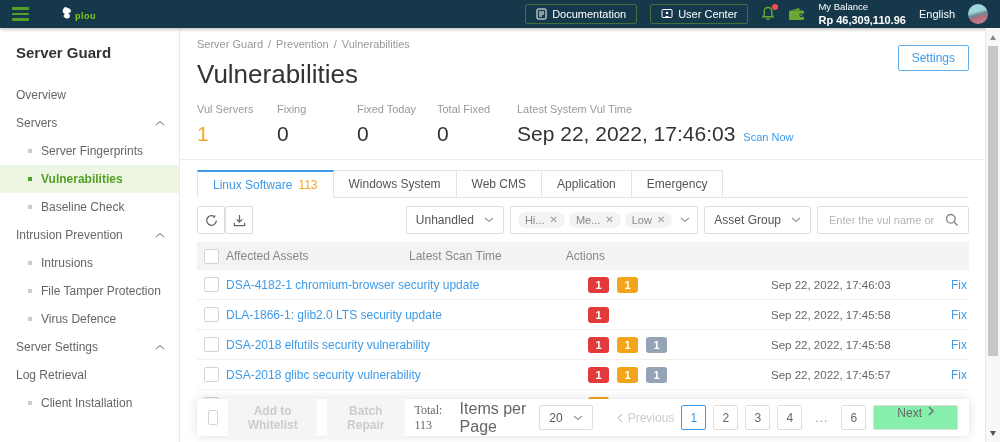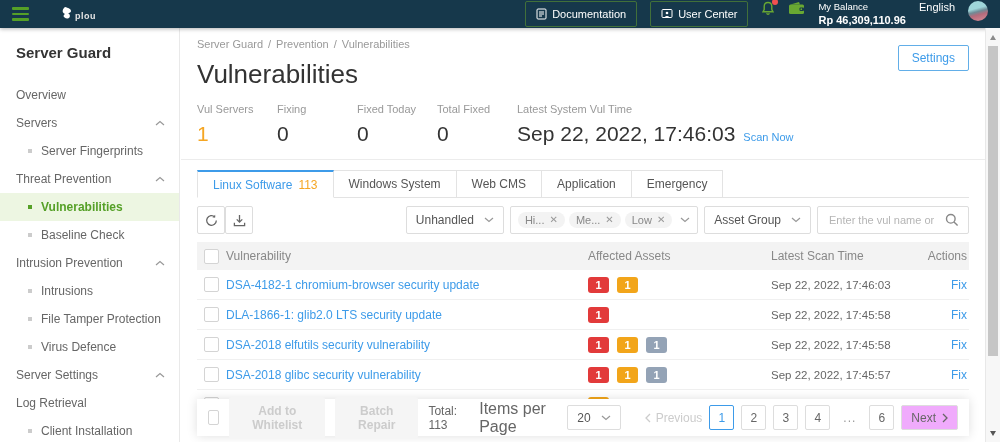--- a/index.html
+++ b/index.html
@@ -4,23 +4,23 @@
 <style>
   html,body{margin:0;padding:0;background:#fff;}
   .app{position:relative;width:1000px;height:442px;overflow:hidden;
        font-family:"Liberation Sans","DejaVu Sans",sans-serif;background:#fff;}
 
   
   .tb{position:relative;z-index:6;height:28px;background:#16384b;display:flex;align-items:center;
       padding:0 12px;gap:10px;box-shadow:0 1px 4px rgba(0,0,0,.3);}
   .burger{width:17px;display:flex;flex-direction:column;gap:3px;cursor:pointer;}
   .burger i{height:2.5px;background:#55a027;border-radius:1px;}
-  .brand{margin-left:20px;display:flex;align-items:center;gap:3px;color:#e5e5e5;}
+  .brand{margin-left:20px;display:flex;align-items:center;gap:3px;color:#84cc16;}
   .brand-txt{font-size:9px;font-weight:700;letter-spacing:.5px;line-height:1;margin-top:5px;}
-  .tb-right{margin-left:auto;display:flex;gap:13px;}
+  .tb-right{margin-left:auto;display:flex;align-items:center;gap:13px;}
   .tb-btn{display:flex;align-items:center;gap:5px;border:1px solid #41703a;color:#fff;
           font-size:11px;padding:3px 10px;border-radius:2px;cursor:pointer;}
   .bell-wrap{position:relative;display:flex;}
   .dot{position:absolute;top:-2px;right:-3px;width:6px;height:6px;border-radius:50%;background:#f05050;}
   .bal{color:#fff;font-size:9.5px;line-height:1.3;}
   .bal b{font-size:11px;display:block;}
   .lang{color:#fff;font-size:11px;}
   .avatar{width:20px;height:20px;border-radius:50%;
           background:linear-gradient(165deg,#9fd6da 38%,#6f8b96 52%,#b56b7c 66%,#d88d97 100%);}
 
@@ -96,31 +96,31 @@
          margin-right:8px;}
   .b-high{background:#e23a3a;}
   .b-medium{background:#f2a51a;}
   .b-low{background:#94a3b6;}
 
   
   .fbar{position:absolute;left:16px;right:16px;bottom:6px;height:37px;background:#fff;z-index:4;
         box-shadow:0 0 10px rgba(0,0,0,.13);display:flex;align-items:center;padding:0 11px;gap:10px;}
   .f-btn{background:#f5f5f5;color:#ccc;font-size:12px;padding:7px 15px;border-radius:2px;border:0;
          font-family:inherit;cursor:not-allowed;font-weight:bold;}
-  .f-total{margin-left:auto;font-size:12px;color:#666;}
+  .f-total{margin-left:auto;font-size:12px;color:#666;font-family:Liberation Serif, serif;}
   .pp-lb{font-size:16px;color:#666;margin-left:4px;}
   .pp-sel{height:25px;padding:0 9px;}
   .pager{display:flex;align-items:center;gap:7px;margin-left:14px;font-size:12px;color:#666;}
   .pg-prev{color:#ccc;display:flex;align-items:center;gap:5px;cursor:default;text-align:center;}
   .pg-n{width:25px;height:25px;border:1px solid #ddd;border-radius:2px;box-sizing:border-box;
         display:flex;align-items:center;justify-content:center;cursor:pointer;background:#fff;}
   .pg-n.active{border-color:#3d9be9;color:#3d9be9;}
   .pg-dots{border:0;color:#999;letter-spacing:1px;}
-  .pg-next{height:25px;border:1px solid #ddd;border-radius:2px;box-sizing:border-box;padding:0 9px;
-        display:flex;align-items:center;gap:6px;cursor:pointer;background:#f0abfc;}
+  .pg-next{height:25px;border:1px solid #ddd;border-radius:2px;box-sizing:border-box;padding:0 23px;
+        display:flex;align-items:flex-start;gap:6px;cursor:pointer;background:#86efac;}
 
   
   .vsb{position:absolute;right:0;top:28px;bottom:0;width:15px;background:#f7f7f7;
        border-left:1px solid #e8e8e8;box-sizing:border-box;z-index:7;}
   .vsb .arr{position:absolute;left:0;right:0;height:14px;display:flex;align-items:center;justify-content:center;}
   .tri-up{width:0;height:0;border-left:3.5px solid transparent;border-right:3.5px solid transparent;
           border-bottom:5px solid #8a8a8a;}
   .tri-down{width:0;height:0;border-left:3.5px solid transparent;border-right:3.5px solid transparent;
           border-top:5px solid #555;}
   .thumb{position:absolute;left:2px;right:2px;top:18px;height:310px;background:#c6c6c6;}
@@ -192,26 +192,20 @@
       <svg class="chev chev-up" width="10" height="6" viewBox="0 0 10 6">
           <path d="M1 1l4 3.5L9 1" fill="none" stroke="#999" stroke-width="1.2"></path>
         </svg>
       </div>
 
     <div class="sb-it sb-sub">
       <span class="sq"></span>
       <span>Server Fingerprints</span>
       </div>
 
-    <div class="sb-it">
-      <span>Threat Prevention</span>
-      <svg class="chev chev-up" width="10" height="6" viewBox="0 0 10 6">
-          <path d="M1 1l4 3.5L9 1" fill="none" stroke="#999" stroke-width="1.2"></path>
-        </svg>
-      </div>
 
     <div class="sb-it sb-sub active">
       <span class="sq"></span>
       <span>Vulnerabilities</span>
       </div>
 
     <div class="sb-it sb-sub">
       <span class="sq"></span>
       <span>Baseline Check</span>
       </div>
@@ -364,21 +358,20 @@
             <path d="M9 9l3.6 3.6" stroke="#888" stroke-width="1.4"></path>
           </svg>
         </div>
       </div>
     </div>
 
     <div class="thead">
       <span class="c-cb">
           <span class="cb"></span>
         </span>
-      <span class="c-name">Vulnerability</span>
       <span class="c-assets">Affected Assets</span>
       <span class="c-time">Latest Scan Time</span>
       <span class="c-act">Actions</span>
     </div>
 
     <div class="tr">
       <span class="c-cb">
           <span class="cb"></span>
         </span>
       <span class="c-name"><a class="link">DSA-4182-1 chromium-browser security update</a></span>

